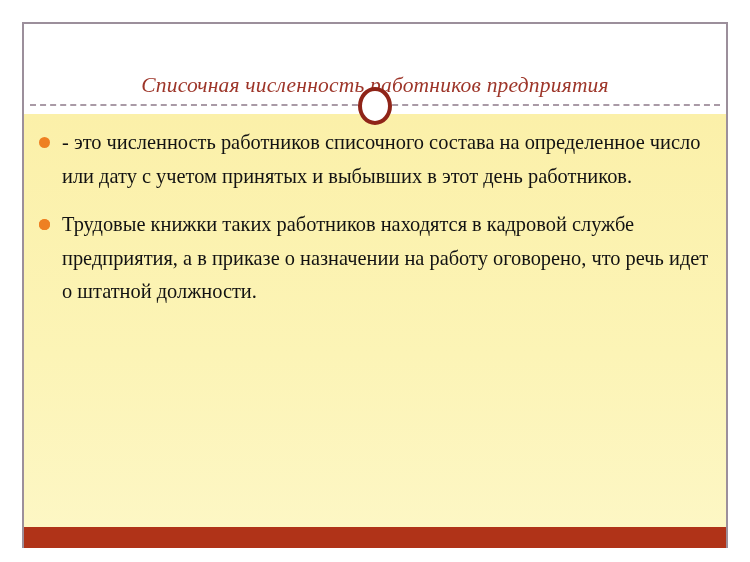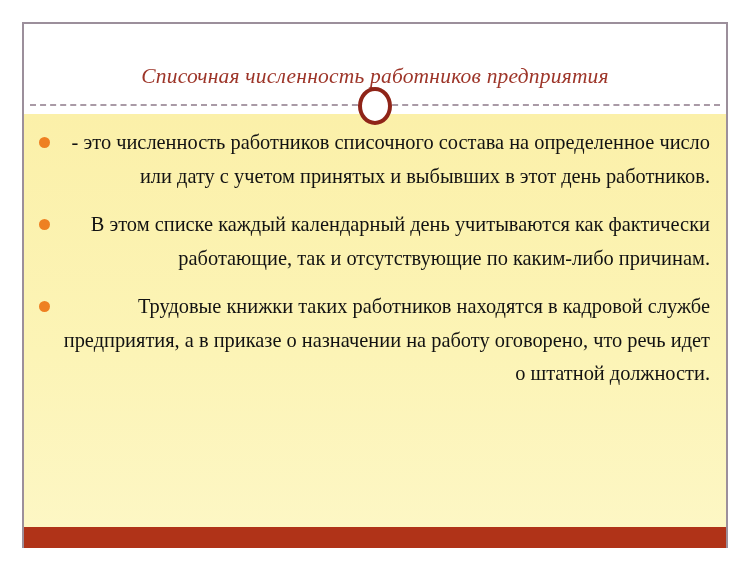--- a/index.html
+++ b/index.html
@@ -34,21 +34,21 @@
     left: 0;
     top: 0;
     width: 100%;
     height: 90px;
     background: #ffffff;
   }
   .title {
     position: absolute;
     left: 0;
     right: 0;
-    top: 40px;
+    top: 49px;
     text-align: center;
     font-style: italic;
     font-size: 21.5px;
     letter-spacing: 0.2px;
     color: #9d3529;
     white-space: nowrap;
   }
 
   .divider {
     position: absolute;
@@ -90,21 +90,21 @@
     top: 12px;
   }
 
   .bullet-item {
     position: relative;
     padding-left: 28px;
     margin-bottom: 15px;
     font-size: 20.4px;
     line-height: 33.5px;
     color: #121212;
-    text-align: right;
+    text-align: left;
   }
   .bullet-item:last-child { margin-bottom: 16px; }
 
   .bullet-dot {
     position: absolute;
     left: 5px;
     top: 11px;
     width: 11px;
     height: 11px;
     border-radius: 50%;
@@ -137,21 +137,20 @@
     <div class="bullets">
 
       <div class="bullet-item">
         <span class="bullet-dot"></span>
         <span>- это численность работников списочного состава на определенное число или дату с учетом принятых и выбывших в этот день работников.</span>
       </div>
 
 
       <div class="bullet-item">
         <span class="bullet-dot"></span>
-        <span>В этом списке каждый календарный день учитываются как фактически работающие, так и отсутствующие по каким-либо причинам.</span>
       </div>
 
       <div class="bullet-item">
         <span class="bullet-dot"></span>
         <span>Трудовые книжки таких работников находятся в кадровой службе предприятия, а в приказе о назначении на работу оговорено, что речь идет о штатной должности.</span>
       </div>
 
     </div>
   </div>
 

